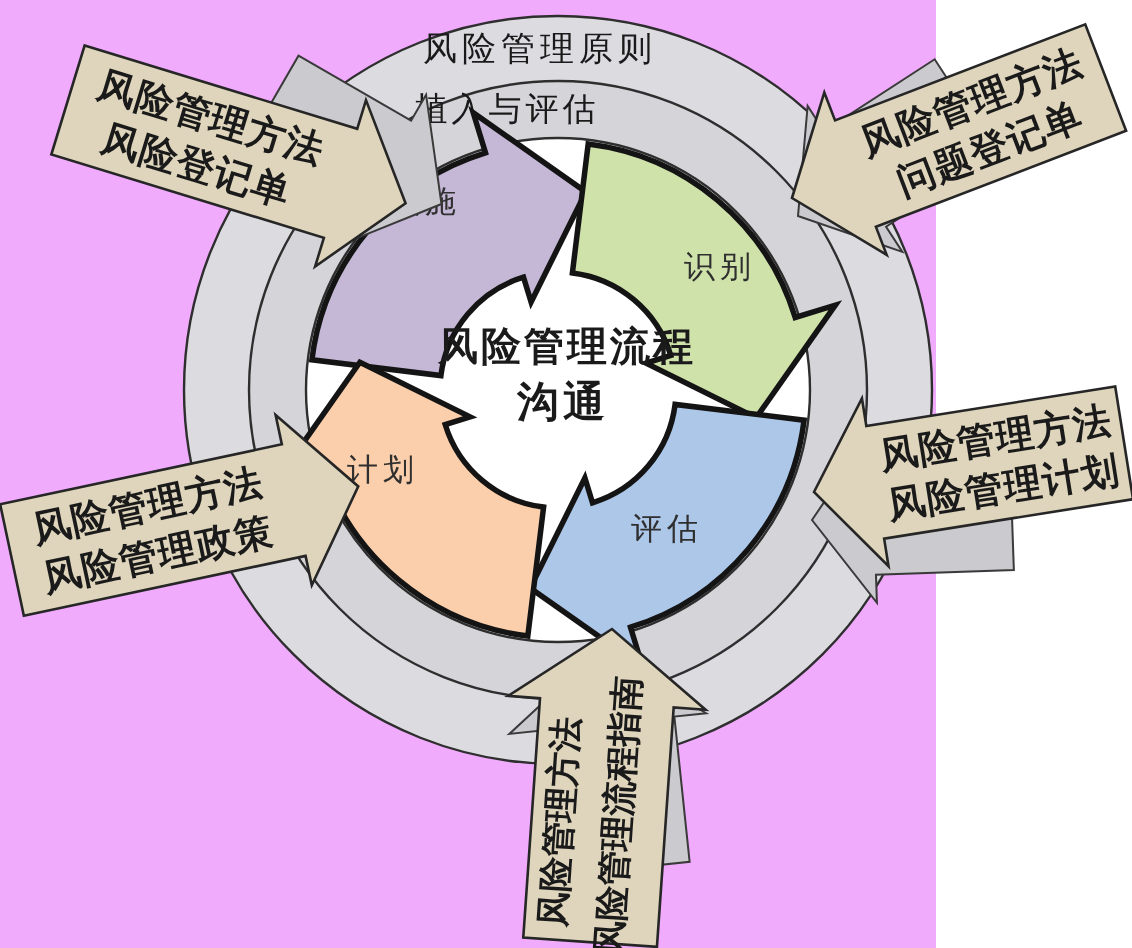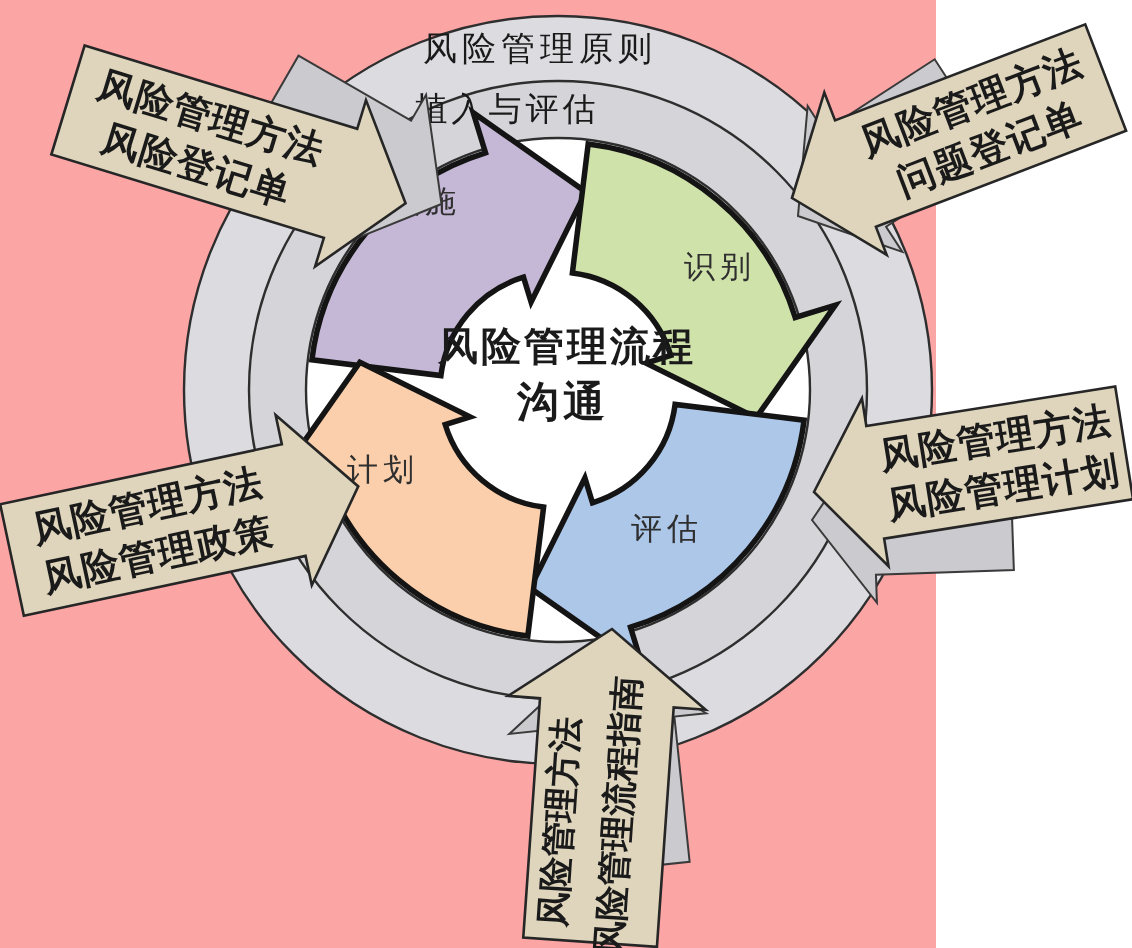--- a/index.html
+++ b/index.html
@@ -1,16 +1,16 @@
 <!DOCTYPE html>
 <html><head>
 <meta charset="utf-8">
 <style>
   html,body{margin:0;padding:0;width:1132px;height:948px;background:#ffffff;overflow:hidden;}
-  .stage{position:relative;width:936px;height:948px;background:#fca5a5;}
+  .stage{position:relative;width:936px;height:948px;background:#f0abfc;}
   svg{display:block;}
   text{font-family:"Liberation Serif","DejaVu Serif",serif;fill:#1a1a1a;}
   .ring-label{font-size:34px;letter-spacing:5px;}
   .ring-label2{font-size:33px;letter-spacing:4px;}
   .seg-label{font-size:31px;letter-spacing:5px;fill:#2f2f2f;}
   .center-label1{font-size:40px;font-weight:bold;letter-spacing:3px;}
   .center-label2{font-size:42px;font-weight:bold;letter-spacing:4px;}
   .callout-text{font-size:38px;font-weight:bold;letter-spacing:1px;}
   .callout-text-v{font-size:35px;font-weight:bold;letter-spacing:0px;}
   .ring{stroke:#2e2e2e;stroke-width:2.4;}

